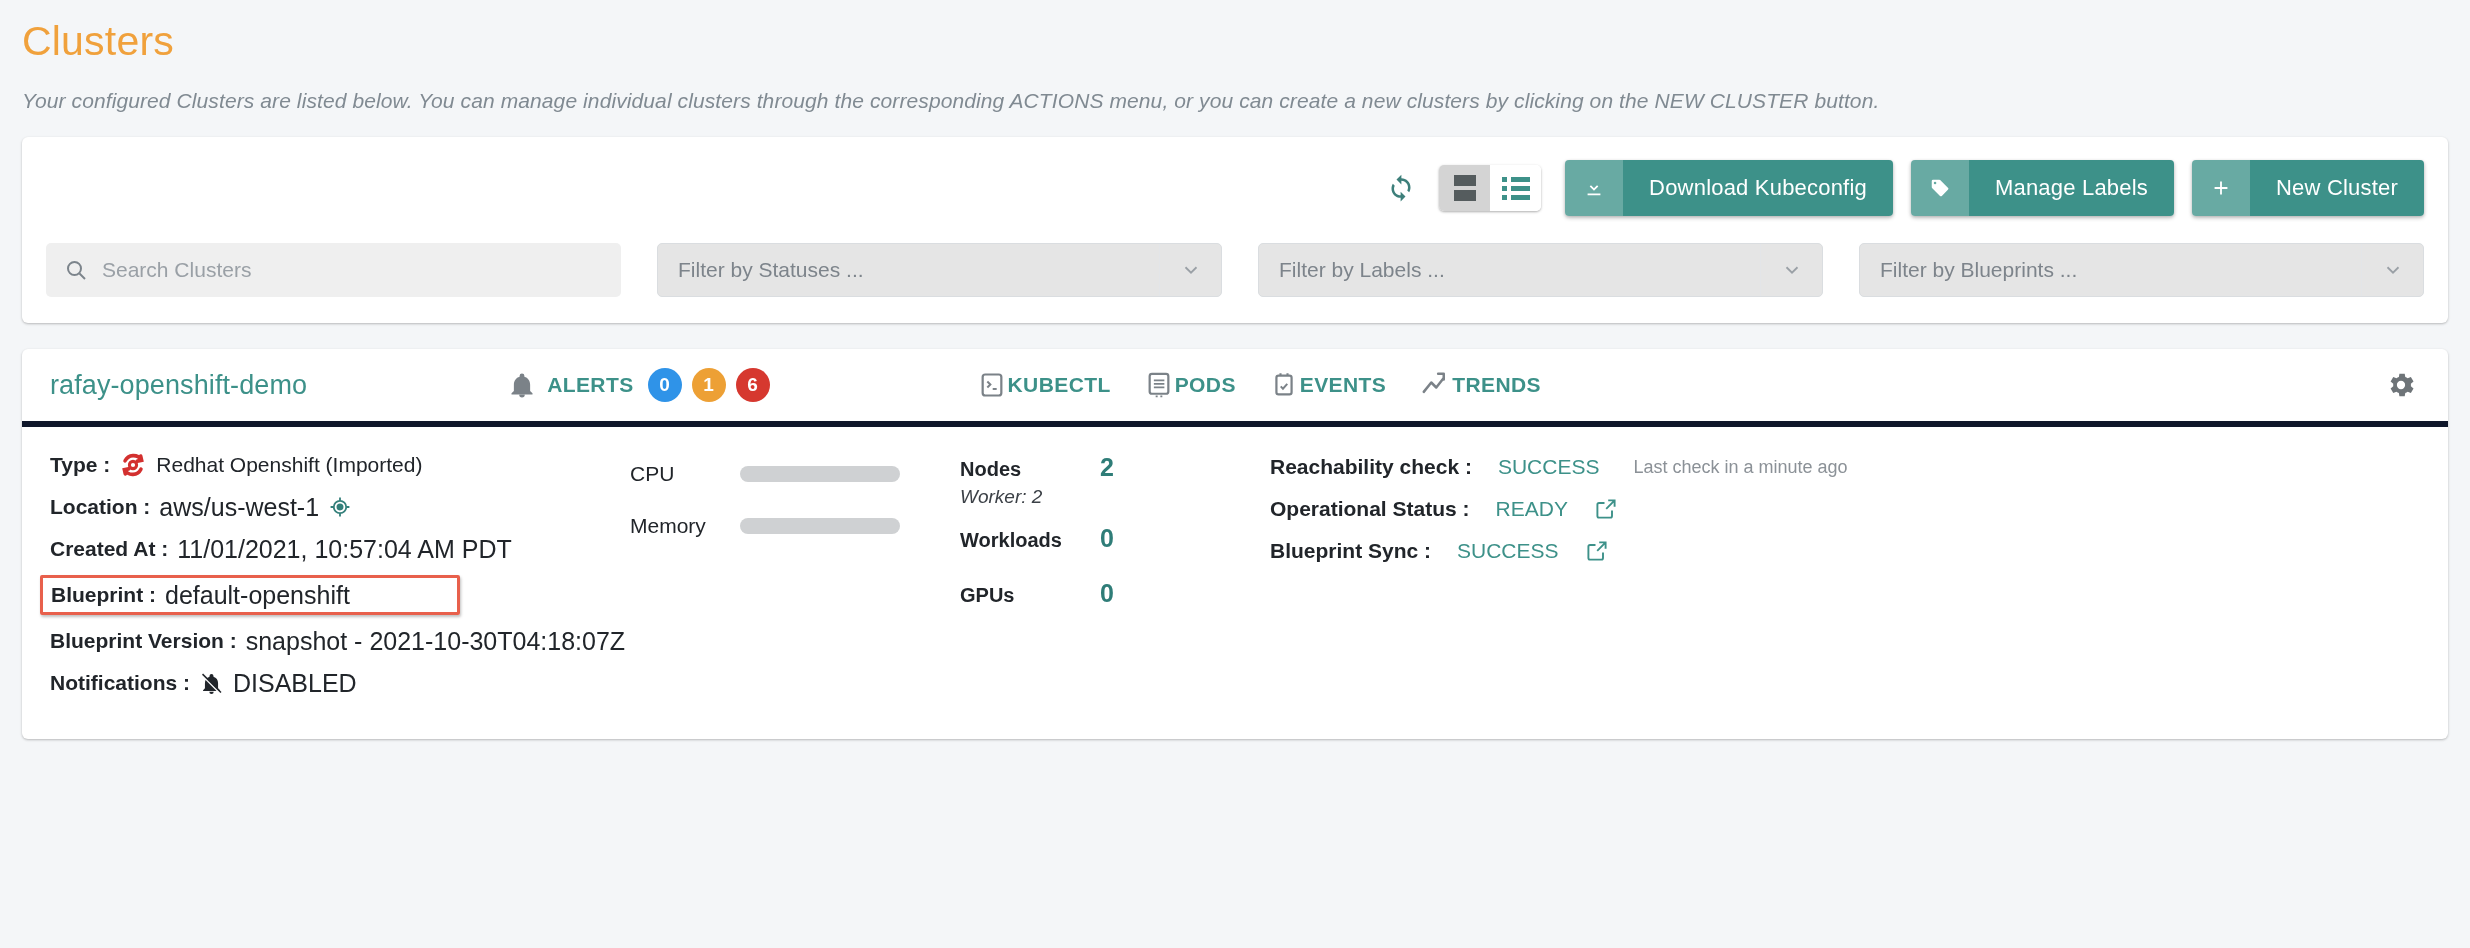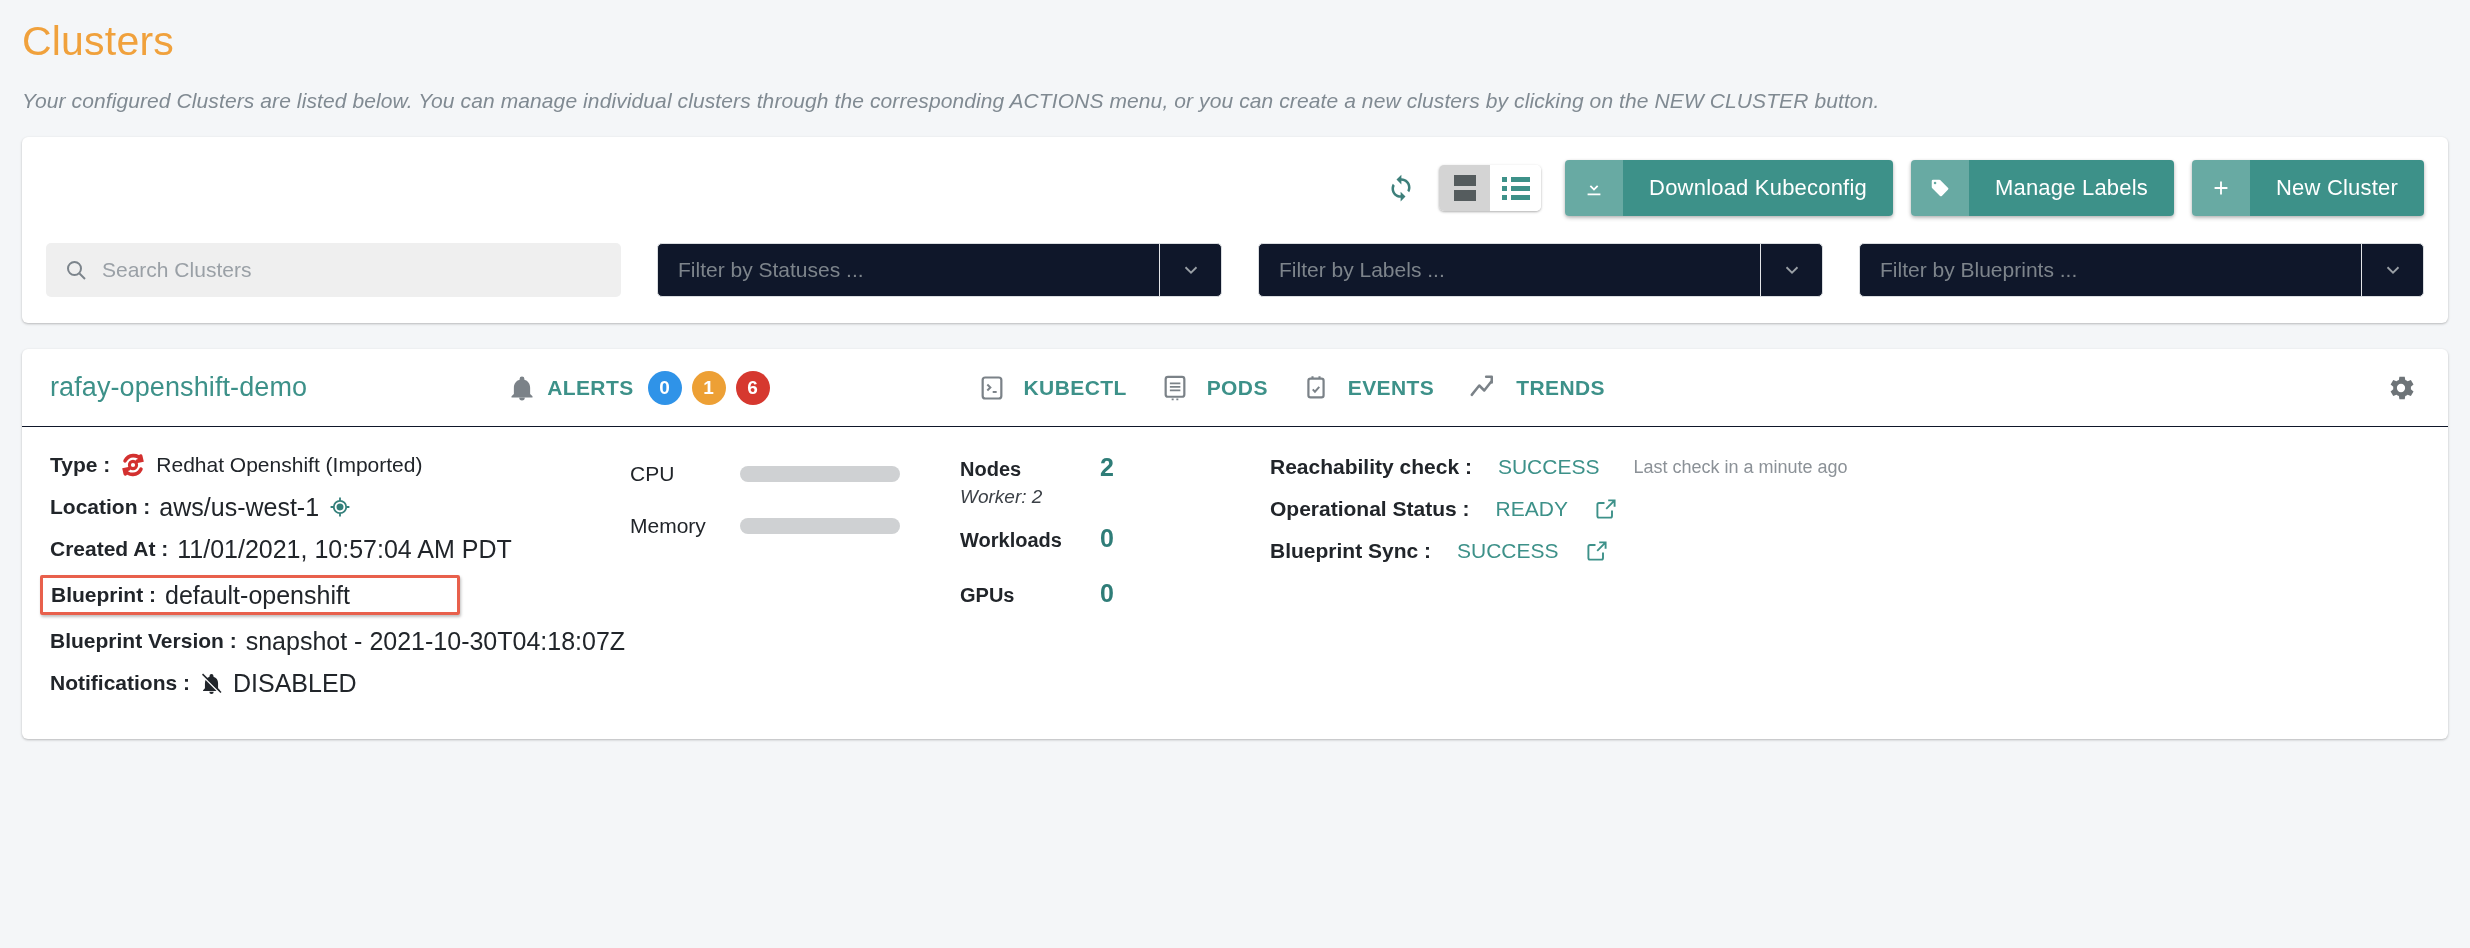--- a/index.html
+++ b/index.html
@@ -126,21 +126,21 @@
     border: none; outline: none; background: transparent;
     font-size: 21px; color: #5a6066;
     font-family: "Liberation Sans", sans-serif;
     width: 100%;
   }
   .search-box input::placeholder { color: #9aa0a6; }
 
   .select-box {
     flex: 1 1 0;
     height: 54px;
-    background: #0f172a;
+    background: #e5e5e5;
     border: 1px solid #dadde0;
     border-radius: 5px;
     display: flex; align-items: center;
     justify-content: space-between;
     padding-left: 20px;
     cursor: pointer;
   }
   .select-box .val { font-size: 21px; color: #7d848b; }
   .select-box .caret-wrap {
     width: 62px; height: 100%;
@@ -148,21 +148,21 @@
     border-left: 1px solid #e3e5e8;
   }
 
   
   .cluster-card { margin-top: 26px; padding: 0; }
 
   .cluster-head {
     display: flex; align-items: center;
     height: 78px;
     padding: 0 24px 0 28px;
-    border-bottom: 1px solid #0f172a;
+    border-bottom: 6px solid #0f172a;
   }
 
   .cluster-name {
     font-size: 27px;
     color: #3d9189;
     letter-spacing: .1px;
   }
 
   .alerts-group {
     display: flex; align-items: center; gap: 10px;
@@ -175,21 +175,21 @@
   .badge {
     min-width: 34px; height: 34px;
     border-radius: 17px;
     color: #fff; font-size: 19px; font-weight: 700;
     display: flex; align-items: center; justify-content: center;
     cursor: pointer; padding: 0 7px;
   }
 
   .head-actions { display: flex; align-items: center; gap: 34px; margin-left: 208px; }
   .hact {
-    display: flex; align-items: center; gap: 18px;
+    display: flex; align-items: center; gap: 2px;
     cursor: pointer;
   }
   .hact .txt {
     color: #3d9189; font-size: 21px; font-weight: 700; letter-spacing: .4px;
   }
 
   .gear-btn {
     margin-left: auto;
     width: 46px; height: 46px;
     display: flex; align-items: center; justify-content: center;

